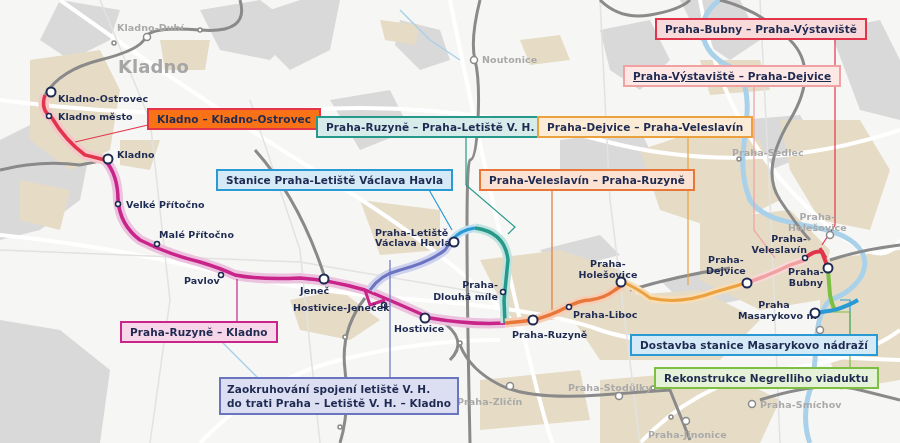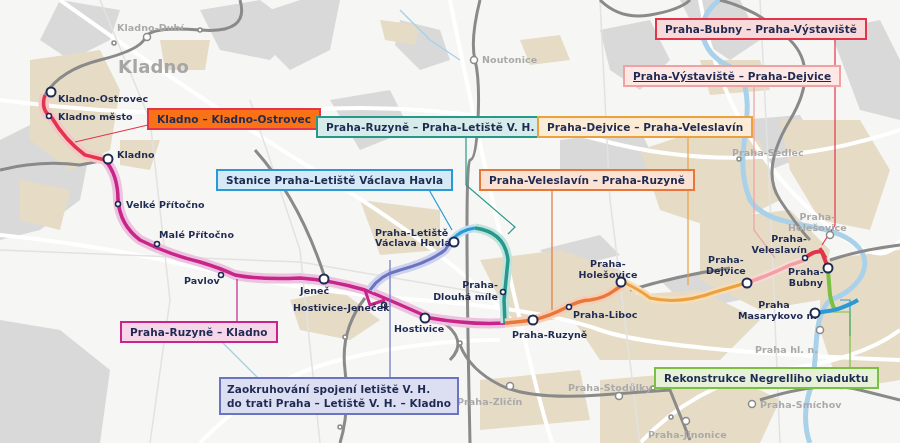--- a/index.html
+++ b/index.html
@@ -228,14 +228,15 @@
   <div class="callout" style="left:316px;top:116px;border-color:#26998a;background:#d6ecea;">Praha-Ruzyně – Praha-Letiště V. H.</div>
   <div class="callout" style="left:216px;top:169px;border-color:#2a9ad4;background:#d4eaf6;">Stanice Praha-Letiště Václava Havla</div>
   <div class="callout two" style="left:219px;top:377px;border-color:#6b74c0;background:#dcdff2;">
     <div>Zaokruhování spojení letiště V. H.</div>
     <div>do trati Praha – Letiště V. H. – Kladno</div>
   </div>
   <div class="callout" style="left:479px;top:169px;border-color:#e8773a;background:#fbe2d3;">Praha-Veleslavín – Praha-Ruzyně</div>
   <div class="callout" style="left:537px;top:116px;border-color:#eba23e;background:#fcecd6;">Praha-Dejvice – Praha-Veleslavín</div>
   <div class="callout" style="left:623px;top:65px;border-color:#f0a1a1;background:#fde8e6;text-decoration:underline;">Praha-Výstaviště – Praha-Dejvice</div>
   <div class="callout" style="left:655px;top:18px;border-color:#e2354b;background:#f9dada;">Praha-Bubny – Praha-Výstaviště</div>
+  <div class="callout" style="left:630px;top:334px;border-color:#2a9ad4;background:#d4eaf6;">Dostavba stanice Masarykovo nádraží</div>
   <div class="callout" style="left:654px;top:367px;border-color:#7cbf43;background:#e5f2d8;">Rekonstrukce Negrelliho viaduktu</div>
 </div>
 
 </body></html>

